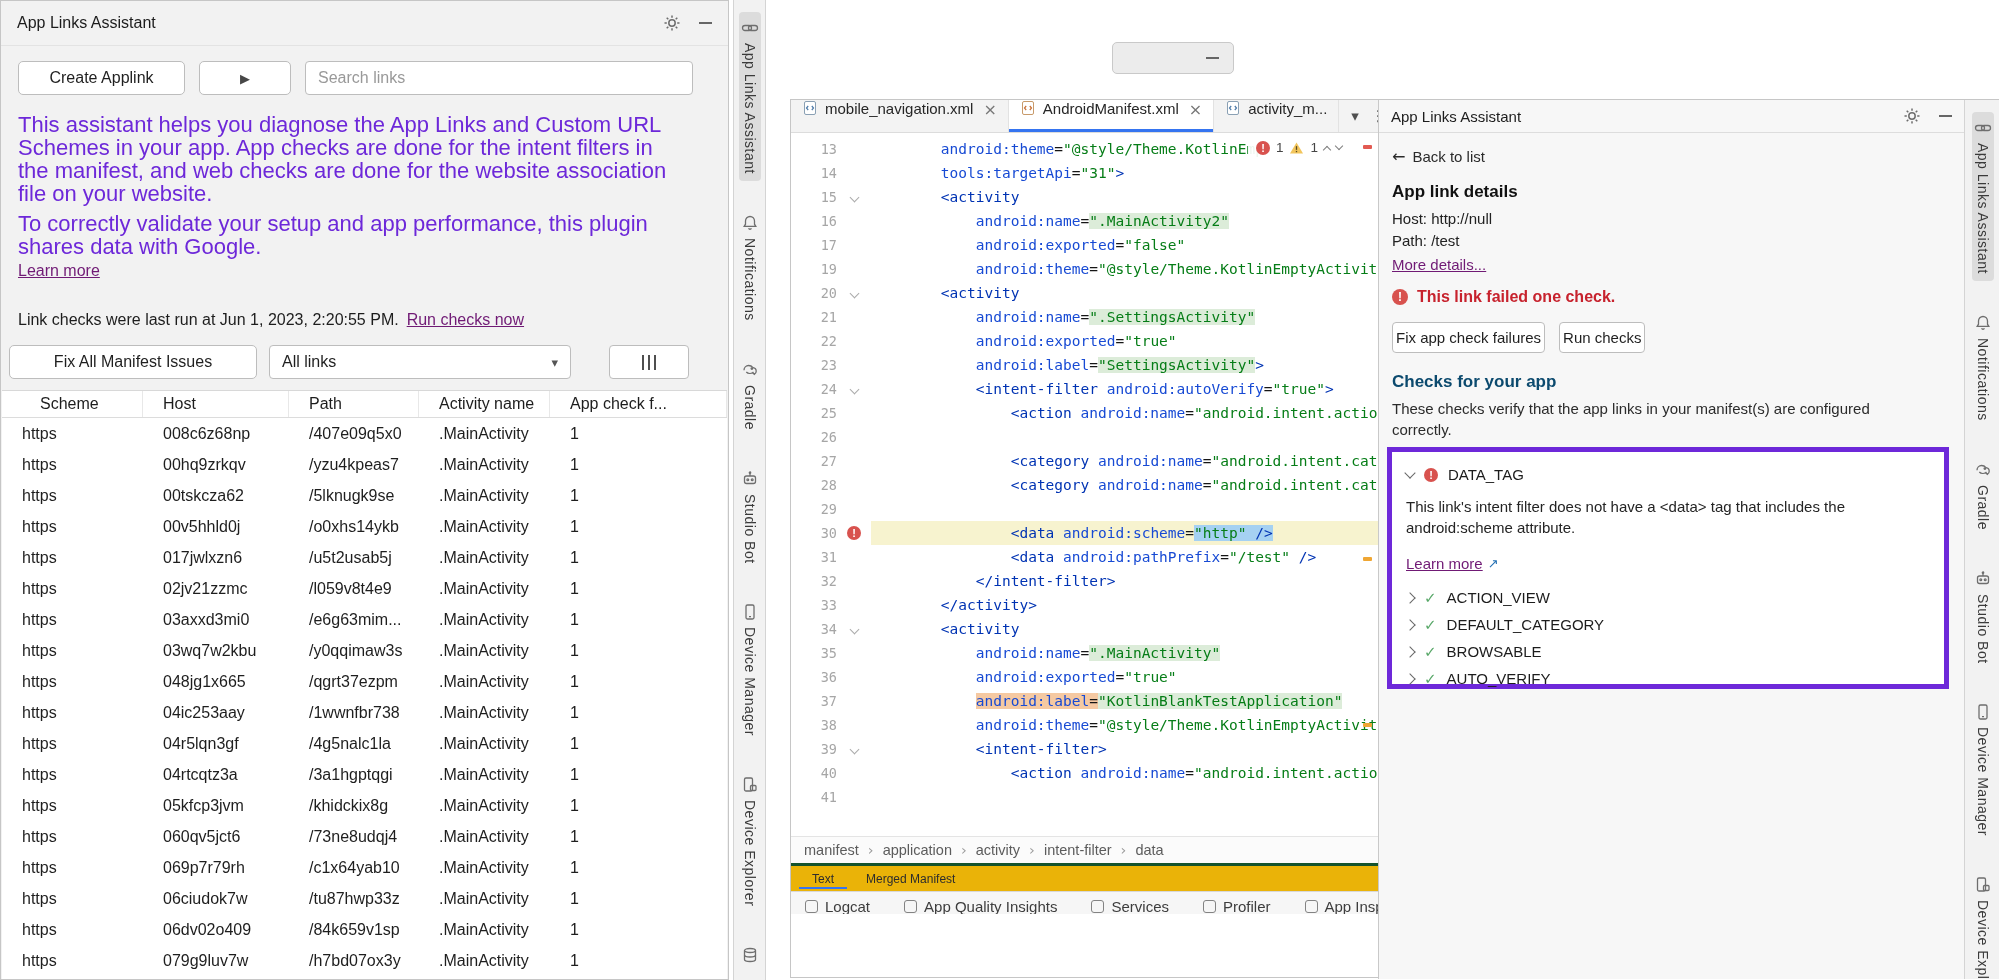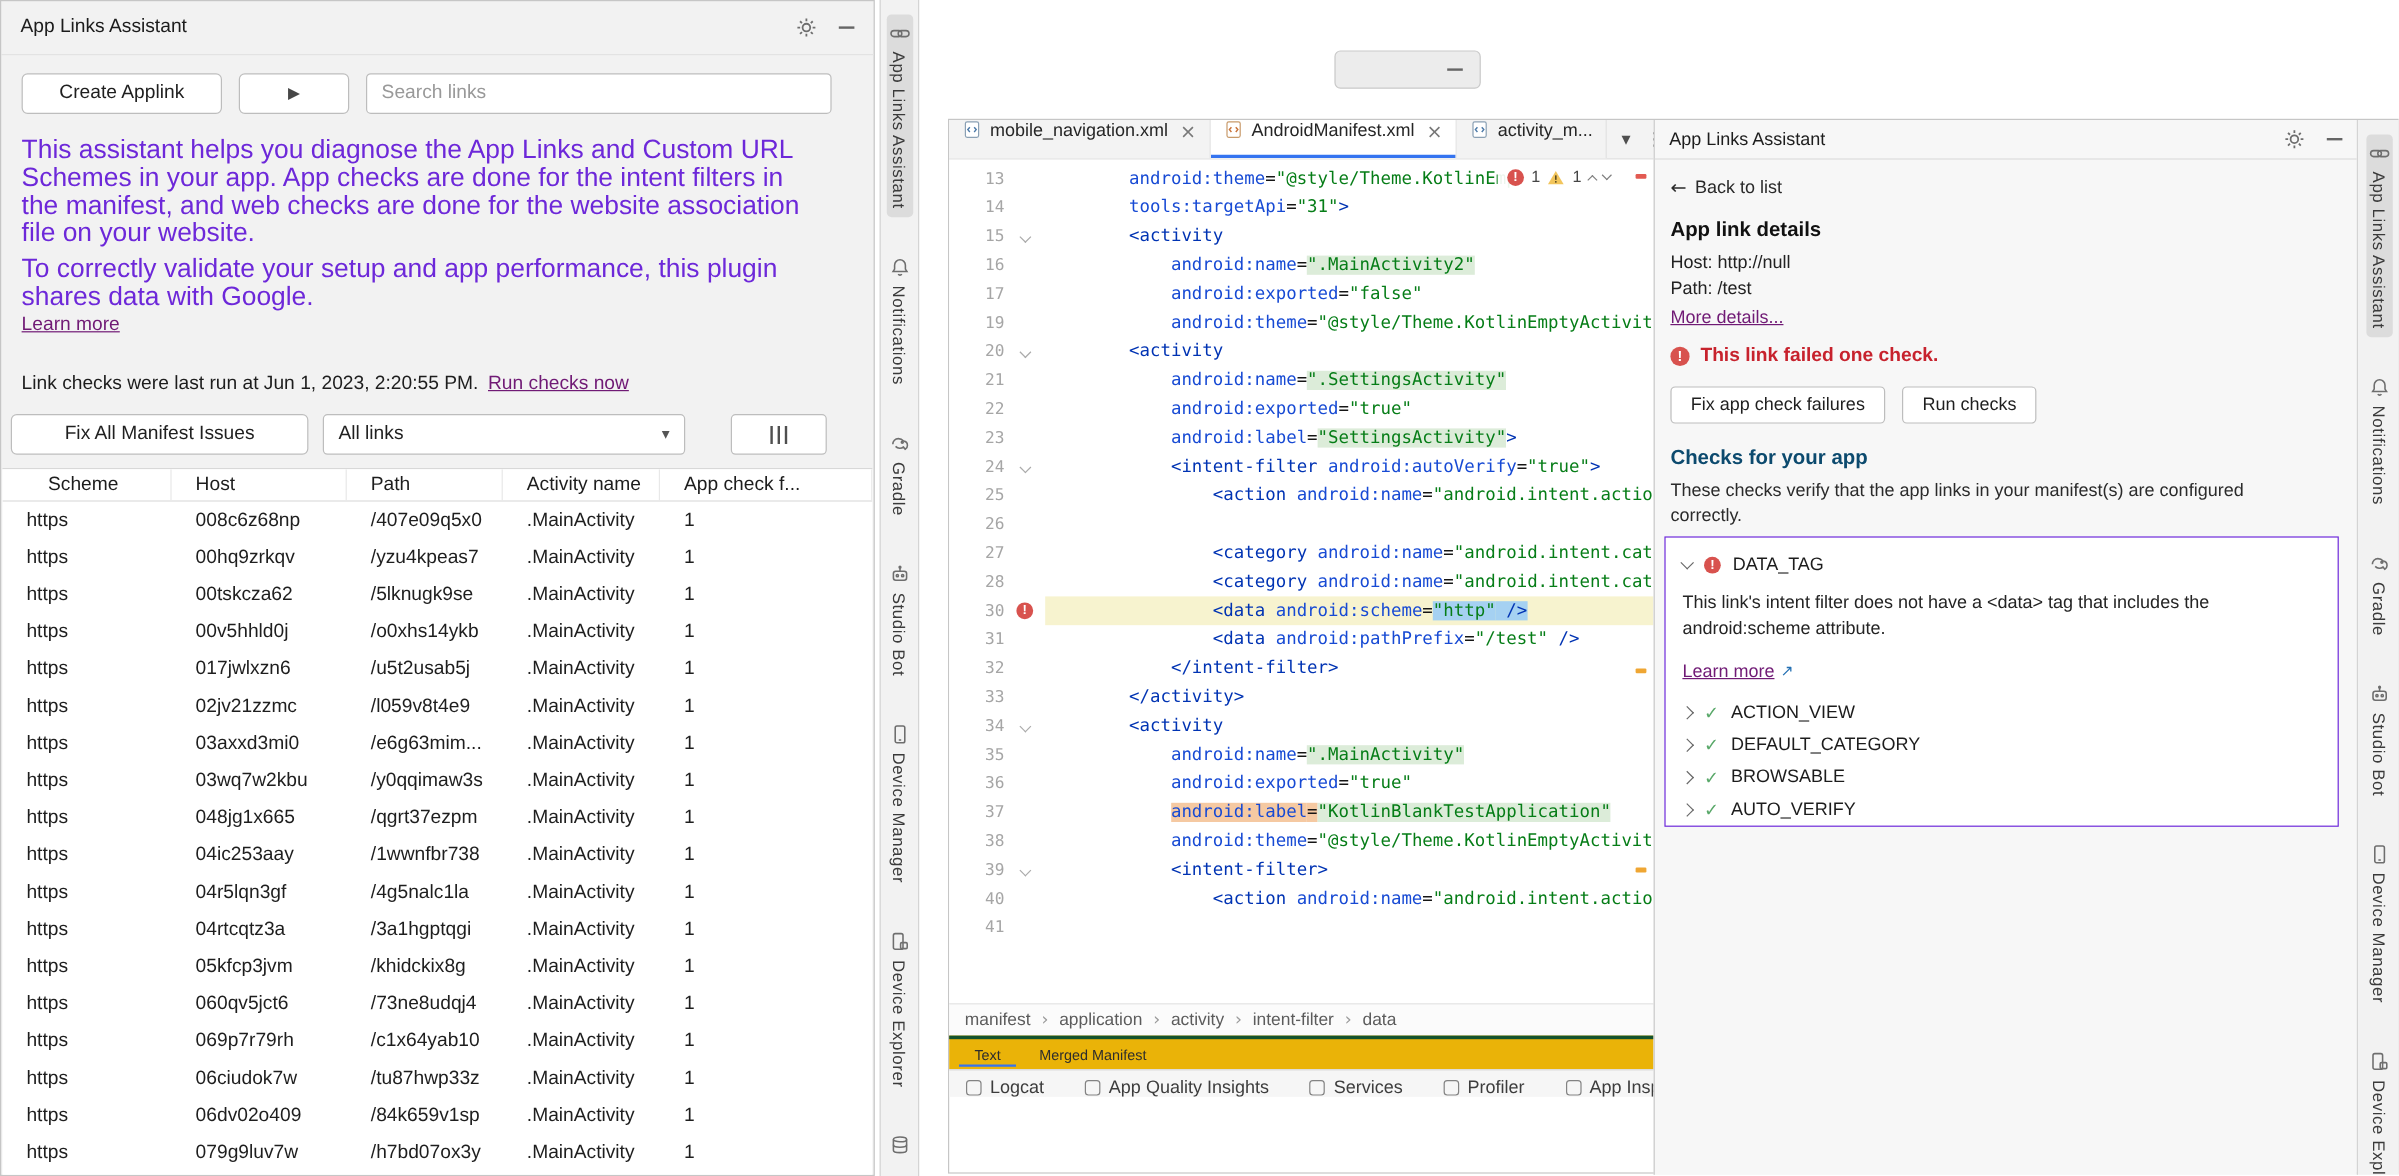--- a/index.html
+++ b/index.html
@@ -101,24 +101,24 @@
 .phead{height:33px;border-bottom:1px solid #ddd;display:flex;align-items:center;padding:0 12px;font-size:15px;color:#1d1d1d}
 .pback{position:absolute;top:47px;left:13px;display:flex;gap:7px;align-items:center;font-size:15px;color:#2a2a2a;cursor:pointer}
 .backar{font-size:16px;color:#2a2a2a}
 .ptitle{position:absolute;top:82px;left:13px;font-size:17px;font-weight:bold;color:#111}
 .pline{position:absolute;left:13px;font-size:15px;color:#222}
 #phost{top:110px}
 #ppath{top:132px}
 #pmore{position:absolute;top:156px;left:13px;font-size:15px}
 .pfail{position:absolute;top:188px;left:13px;display:flex;align-items:center;gap:9px;font-size:16px;font-weight:bold;color:#c7222d}
 .pbtns{position:absolute;top:222px;left:13px;display:flex;gap:14px}
-.pbtn{height:31px;font-size:15px;border-radius:4px;padding:0 16px}
+.pbtn{height:31px;font-size:15px;border-radius:4px;padding:0 3px}
 .ptitle2{position:absolute;top:272px;left:13px;font-size:17px;font-weight:bold;color:#0c4a6e}
 .pdesc{position:absolute;top:298px;left:13px;width:535px;font-size:15px;line-height:21px;color:#2b2b2b}
-.pcard{position:absolute;top:347px;left:8px;width:562px;height:242px;background:#fff;border:1px solid #6d28d9}
+.pcard{position:absolute;top:347px;left:8px;width:562px;height:242px;background:#fff;border:5px solid #6d28d9}
 .pc-head{display:flex;align-items:center;gap:10px;padding:14px 14px 0;font-size:15px;color:#1c1c1c;cursor:pointer}
 .pc-desc{padding:13px 14px 0;width:540px;font-size:15px;line-height:21px;color:#242424}
 .pc-learn{padding:17px 14px 0;display:flex;align-items:center;gap:5px;font-size:15px}
 .ext{color:#2470b3;font-size:13px}
 [data-name="passed-checks"]{margin-top:12px}
 .pc-row{height:27px;display:flex;align-items:center;gap:10px;padding:0 14px;font-size:15px;color:#1c1c1c;cursor:pointer}
 .ok{color:#59a869;font-weight:bold}
 .chev{width:8px;height:8px;border-right:1.8px solid #686868;border-bottom:1.8px solid #686868;display:inline-block;flex:none}
 .chev.r{transform:rotate(-45deg)}
 .chev.d{transform:rotate(45deg);margin-top:-4px}
@@ -488,20 +488,25 @@
         </div>
         <div class="code-line" data-name="code-line">
           <span class="ln">27</span>
           <span class="gut"></span>
           <span class="lt">                <span class="tag">&lt;category</span><span class="pln"> </span><span class="attr">android:name</span><span class="pln">=</span><span class="str">"android.intent.cate</span></span>
         </div>
         <div class="code-line" data-name="code-line">
           <span class="ln">28</span>
           <span class="gut"></span>
           <span class="lt">                <span class="tag">&lt;category</span><span class="pln"> </span><span class="attr">android:name</span><span class="pln">=</span><span class="str">"android.intent.cate</span></span>
+        </div>
+        <div class="code-line" data-name="code-line">
+          <span class="ln">29</span>
+          <span class="gut"></span>
+          <span class="lt"></span>
         </div>
         <div class="code-line hl" data-name="code-line">
           <span class="ln">30</span>
           <span class="gut">
             <span class="err-dot" data-name="error-icon"></span>
           </span>
           <span class="lt">                <span class="tag">&lt;data</span><span class="pln"> </span><span class="attr">android:scheme</span><span class="pln">=</span><span class="str sel">"http"</span><span class="pln sel"> </span><span class="tag sel">/&gt;</span></span>
         </div>
         <div class="code-line" data-name="code-line">
           <span class="ln">31</span>

